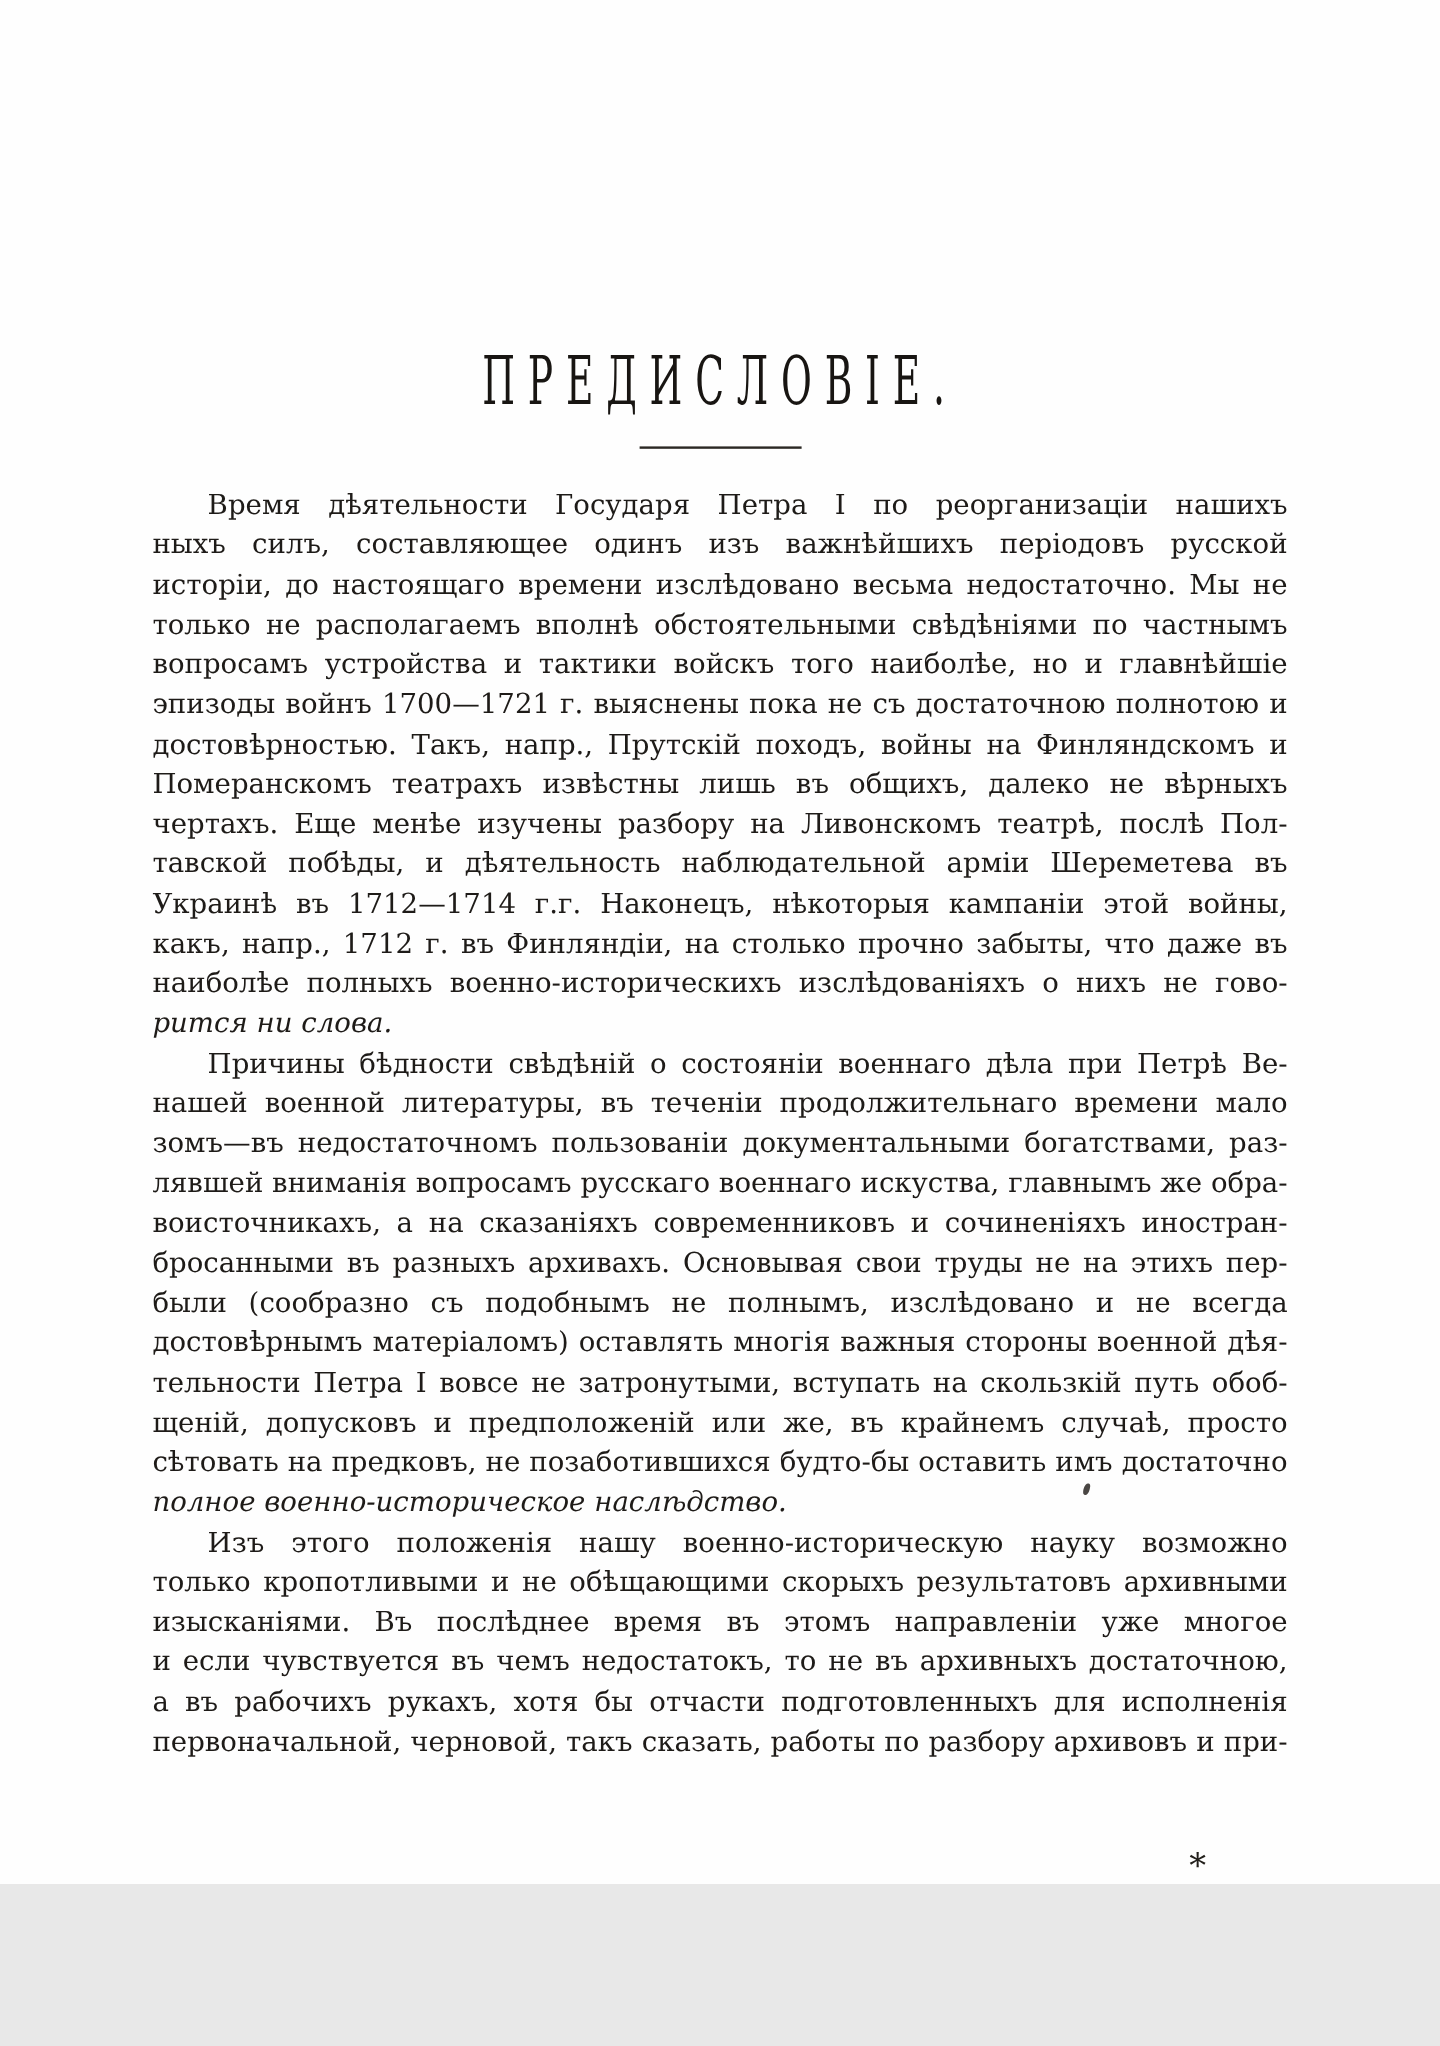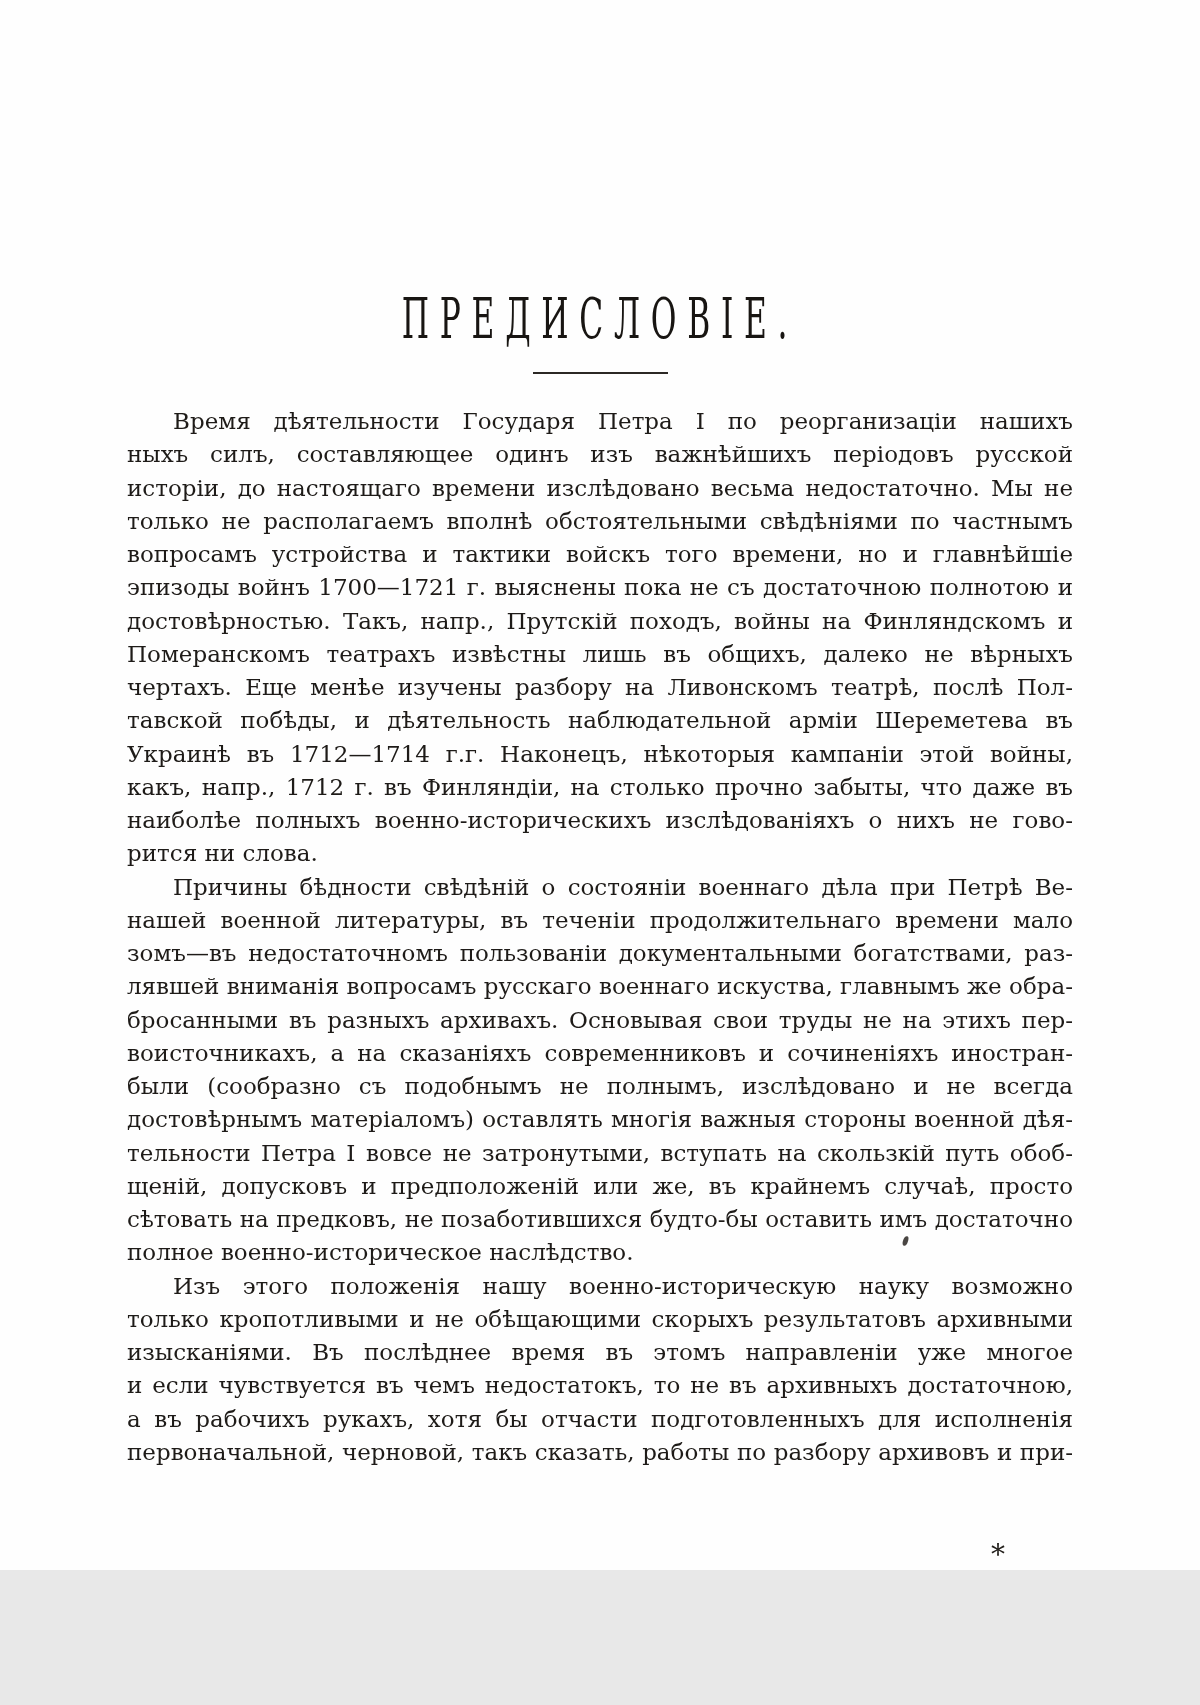--- a/index.html
+++ b/index.html
@@ -51,21 +51,21 @@
   }
   .paragraph { margin: 0; }
   .line {
     height: 33.25px;
     overflow: hidden;
     text-align: justify;
     text-align-last: justify;
     white-space: normal;
   }
   .line.first { text-indent: 46px; }
-  .line.flush { text-align-last: left; }
+  .line.flush { text-align-last: left; font-style: italic; }
   .footnote-marker {
     position: absolute;
     top: 1538px;
     left: 983px;
     width: 30px;
     text-align: center;
     font-size: 28px;
     color: #23201c;
   }
   .ink-speck {
@@ -94,38 +94,38 @@
 
 <div class="page">
   <h1 class="title">ПРЕДИСЛОВІЕ.</h1>
   <div class="title-rule"></div>
   <div class="body-text" id="body-text">
       <div class="paragraph">
         <div class="line first">Время дѣятельности Государя Петра I по реорганизаціи нашихъ вооружен-</div>
         <div class="line">ныхъ силъ, составляющее одинъ изъ важнѣйшихъ періодовъ русской военной</div>
         <div class="line">исторіи, до настоящаго времени изслѣдовано весьма недостаточно. Мы не</div>
         <div class="line">только не располагаемъ вполнѣ обстоятельными свѣдѣніями по частнымъ</div>
-        <div class="line">вопросамъ устройства и тактики войскъ того времени, но и главнѣйшіе</div>
+        <div class="line">вопросамъ устройства и тактики войскъ того наиболѣе, но и главнѣйшіе</div>
         <div class="line">эпизоды войнъ 1700—1721 г. выяснены пока не съ достаточною полнотою и</div>
         <div class="line">достовѣрностью. Такъ, напр., Прутскій походъ, войны на Финляндскомъ и</div>
         <div class="line">Померанскомъ театрахъ извѣстны лишь въ общихъ, далеко не вѣрныхъ</div>
         <div class="line">чертахъ. Еще менѣе изучены разбору на Ливонскомъ театрѣ, послѣ Пол-</div>
         <div class="line">тавской побѣды, и дѣятельность наблюдательной арміи Шереметева въ</div>
         <div class="line">Украинѣ въ 1712—1714 г.г. Наконецъ, нѣкоторыя кампаніи этой войны,</div>
         <div class="line">какъ, напр., 1712 г. въ Финляндіи, на столько прочно забыты, что даже въ</div>
         <div class="line">наиболѣе полныхъ военно-историческихъ изслѣдованіяхъ о нихъ не гово-</div>
         <div class="line flush">рится ни слова.</div>
       </div>
       <div class="paragraph">
         <div class="line first">Причины бѣдности свѣдѣній о состояніи военнаго дѣла при Петрѣ Ве-</div>
         <div class="line">нашей военной литературы, въ теченіи продолжительнаго времени мало удѣ-</div>
         <div class="line">зомъ—въ недостаточномъ пользованіи документальными богатствами, раз-</div>
         <div class="line">лявшей вниманія вопросамъ русскаго военнаго искуства, главнымъ же обра-</div>
+        <div class="line">воисточникахъ, а на сказаніяхъ современниковъ и сочиненіяхъ иностран-</div>
         <div class="line">бросанными въ разныхъ архивахъ. Основывая свои труды не на этихъ пер-</div>
-        <div class="line">воисточникахъ, а на сказаніяхъ современниковъ и сочиненіяхъ иностран-</div>
         <div class="line">были (сообразно съ подобнымъ не полнымъ, изслѣдовано и не всегда</div>
         <div class="line">достовѣрнымъ матеріаломъ) оставлять многія важныя стороны военной дѣя-</div>
         <div class="line">тельности Петра I вовсе не затронутыми, вступать на скользкій путь обоб-</div>
         <div class="line">щеній, допусковъ и предположеній или же, въ крайнемъ случаѣ, просто</div>
         <div class="line">сѣтовать на предковъ, не позаботившихся будто-бы оставить имъ достаточно</div>
         <div class="line flush">полное военно-историческое наслѣдство.</div>
       </div>
       <div class="paragraph">
         <div class="line first">Изъ этого положенія нашу военно-историческую науку возможно вывести</div>
         <div class="line">только кропотливыми и не обѣщающими скорыхъ результатовъ архивными</div>

